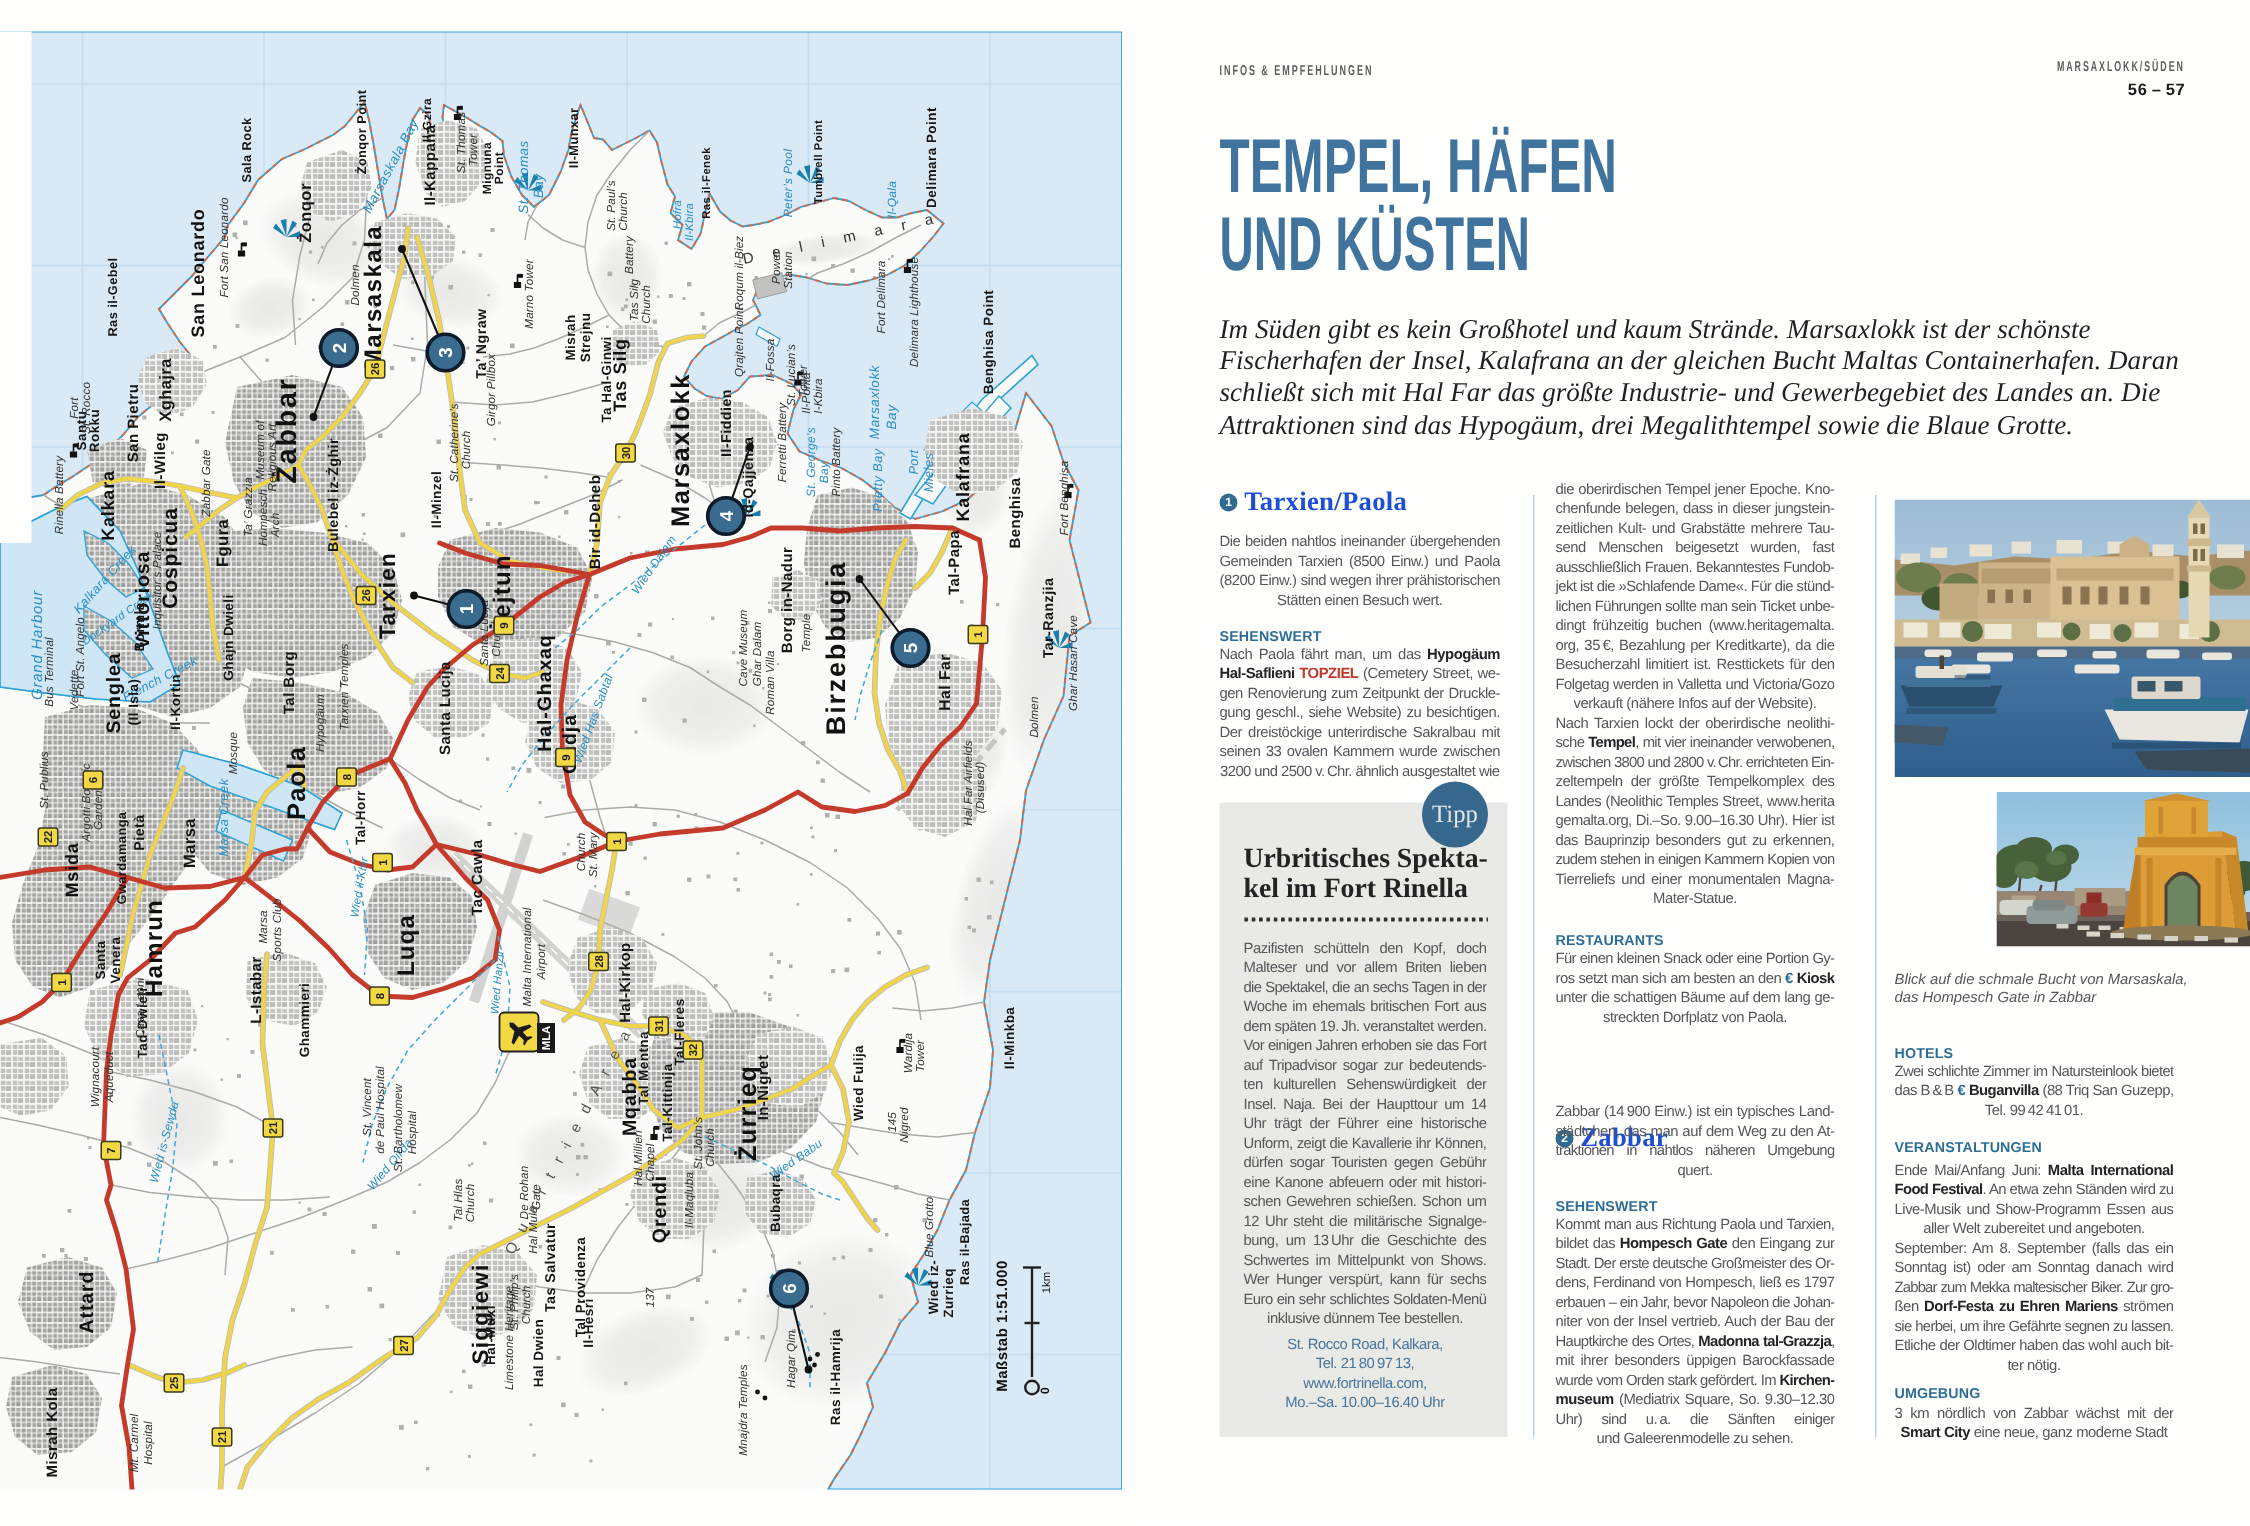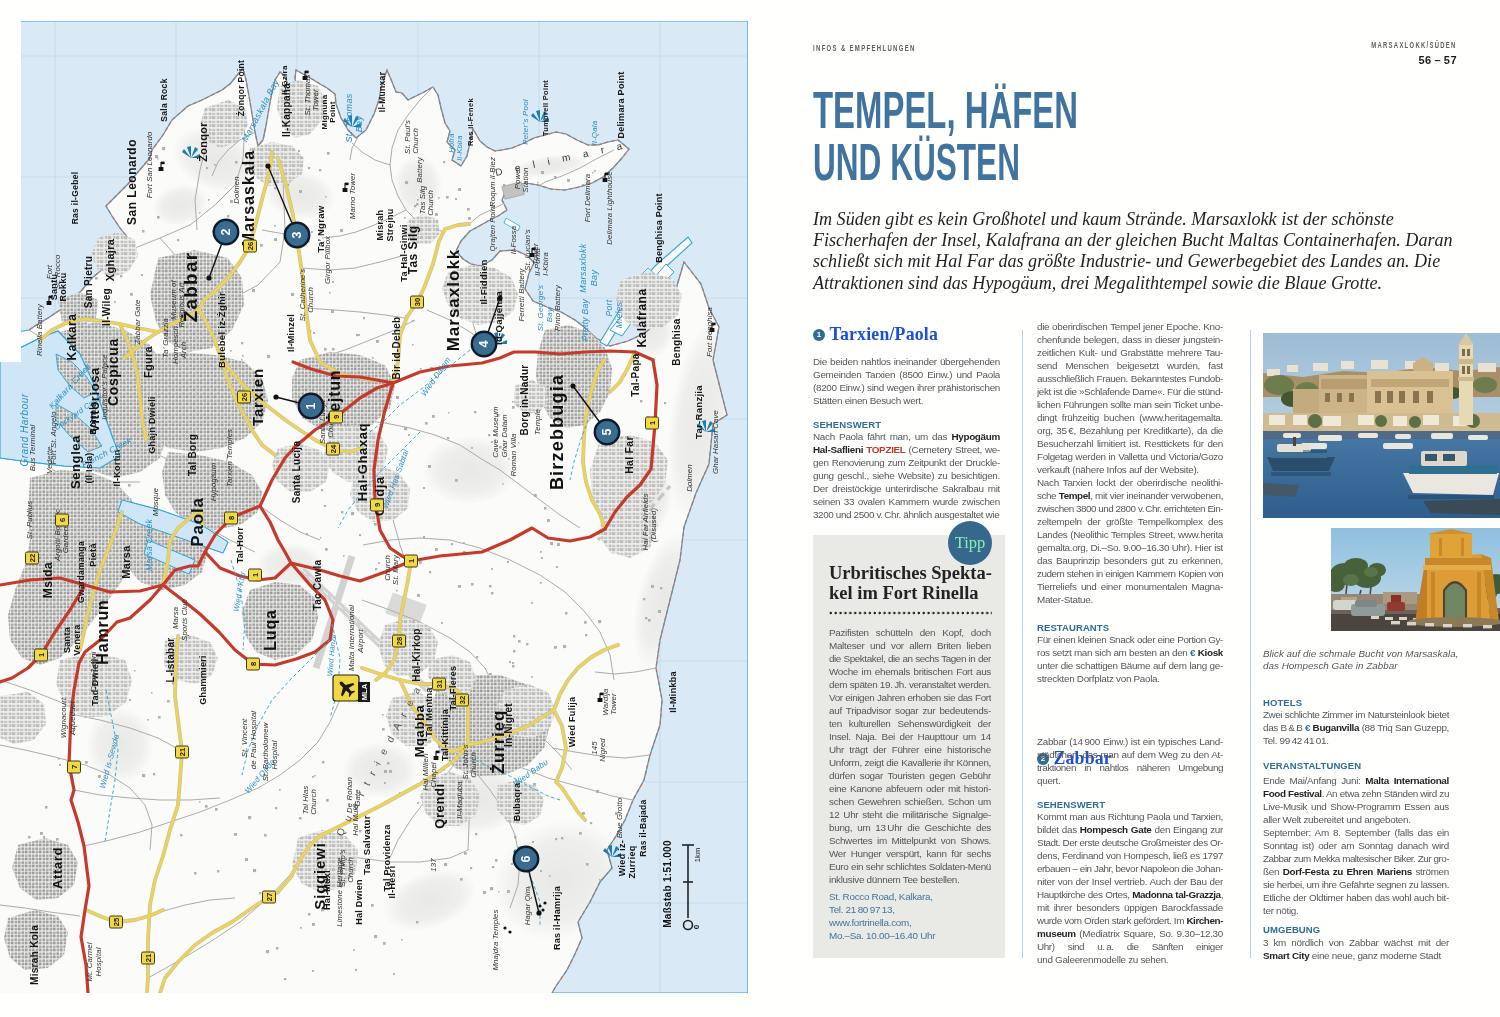--- a/index.html
+++ b/index.html
@@ -7,21 +7,21 @@
 .abs{position:absolute;}
 .hdr{font-size:9.5px;font-weight:bold;letter-spacing:2.1px;color:#5c5c5c;white-space:nowrap;}
 .title{color:#40749f;font-weight:bold;font-size:51px;line-height:51.5px;white-space:nowrap;}
 .tline{display:inline-block;transform-origin:0 50%;}
 .intro{font-family:"Liberation Serif",serif;font-style:italic;font-size:18.1px;line-height:21.2px;color:#1f2021;white-space:nowrap;}
 .bh{font-size:9.5px;font-weight:bold;color:#2e6e96;letter-spacing:0.1px;}
 .body{font-size:9.9px;line-height:13.0px;color:#55565a;letter-spacing:-0.3px;}
 .body b{color:#232427;}
 .jl{text-align:justify;height:13.0px;overflow:hidden;}
 .jl::after{content:"";display:inline-block;width:100%;}
-.nj{height:13.0px;overflow:hidden;}
+.nj{height:13.0px;overflow:hidden;text-align:center;}
 .secthead{font-family:"Liberation Serif",serif;font-weight:bold;font-size:17.8px;color:#1d4ed8;letter-spacing:0.2px;}
 .num{display:inline-block;width:12px;height:12px;border-radius:50%;background:#306b93;color:#fff;font-family:"Liberation Sans",sans-serif;font-weight:bold;font-size:8px;line-height:12px;text-align:center;vertical-align:3px;}
 .eur{color:#2e6e96;font-weight:bold;}
 .cap{font-size:9.9px;line-height:11.5px;font-style:italic;color:#55565a;}
 .vr{width:1px;background:#b9cfdf;}
 </style></head>
 <body>
 <div id="page">
 <svg class="abs" style="left:0;top:0;" width="756" height="1017" viewBox="0 0 756 1017">
 <defs>
@@ -1174,21 +1174,21 @@
 <div class="jl" style=""><b>Hal-Saflieni</b> <span style="color:#c0392b;font-weight:bold;">TOPZIEL</span> (Cemetery Street, we-</div>
 <div class="jl" style="">gen Renovierung zum Zeitpunkt der Druckle-</div>
 <div class="jl" style="">gung geschl., siehe Website) zu besichtigen.</div>
 <div class="jl" style="">Der dreistöckige unterirdische Sakralbau mit</div>
 <div class="jl" style="">seinen 33 ovalen Kammern wurde zwischen</div>
 <div class="nj" style="letter-spacing:-0.37px;">3200 und 2500 v. Chr. ähnlich ausgestaltet wie</div>
 </div>
 
 <div class="abs" style="left:813px;top:535px;width:192px;height:423px;background:#e9e9e5;"></div>
 
-<div class="abs" style="left:948px;top:521px;width:44px;height:44px;border-radius:50%;background:#36688e;color:#86efac;text-align:center;font-family:'Liberation Serif',serif;font-size:16.5px;line-height:44px;">Tipp</div>
+<div class="abs" style="left:948px;top:521px;width:44px;height:44px;border-radius:50%;background:#36688e;color:#e5e5e5;text-align:center;font-family:'Liberation Serif',serif;font-size:16.5px;line-height:44px;">Tipp</div>
 
 <div class="abs" style="left:829px;top:563px;white-space:nowrap;font-family:'Liberation Serif',serif;font-weight:bold;font-size:18.5px;line-height:20px;color:#232325;">Urbritisches Spekta-<br>kel im Fort Rinella</div>
 
 <div class="abs" style="left:829px;top:611px;width:163px;height:3.6px;background-image:radial-gradient(circle at 1.8px 1.8px,#2e2e2e 1.25px,transparent 1.45px);background-size:4.9px 3.6px;background-repeat:repeat-x;"></div>
 
 <div class="abs body" style="left:829px;top:626px;width:162px;">
 <div class="jl" style="">Pazifisten schütteln den Kopf, doch</div>
 <div class="jl" style="">Malteser und vor allem Briten lieben</div>
 <div class="jl" style="letter-spacing:-0.42px;">die Spektakel, die an sechs Tagen in der</div>
 <div class="jl" style="">Woche im ehemals britischen Fort aus</div>

